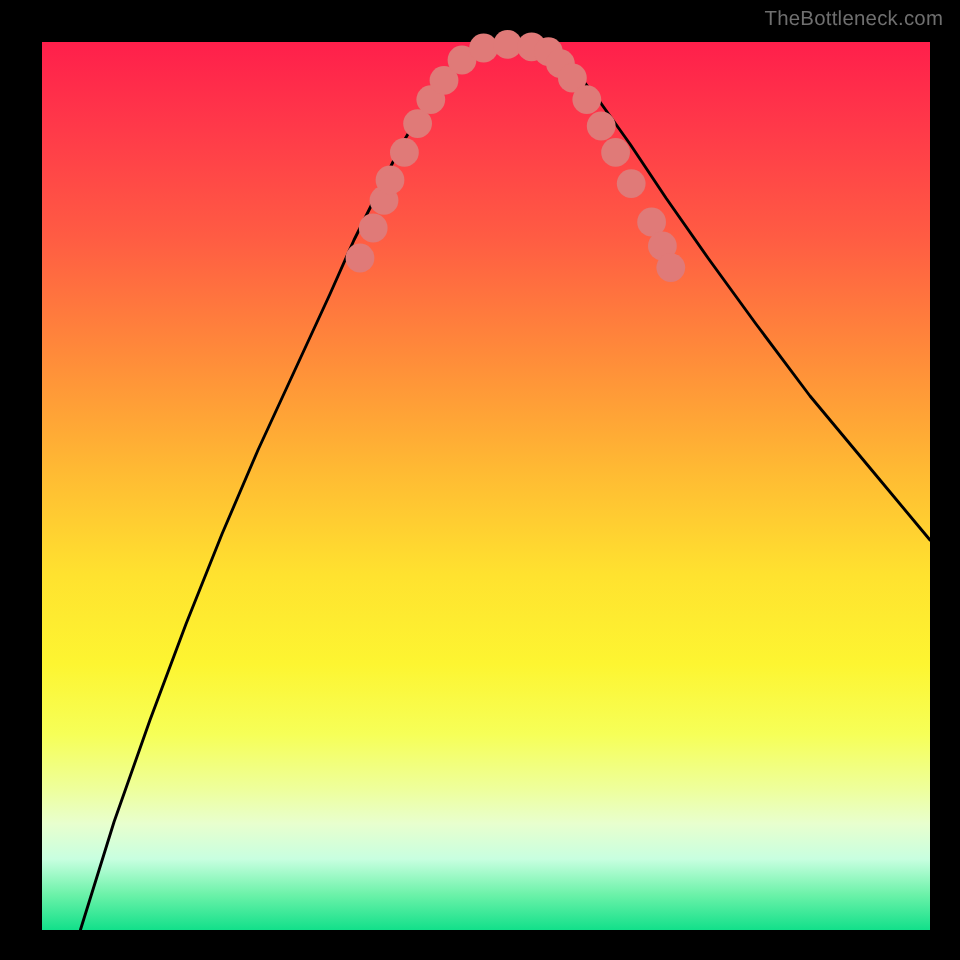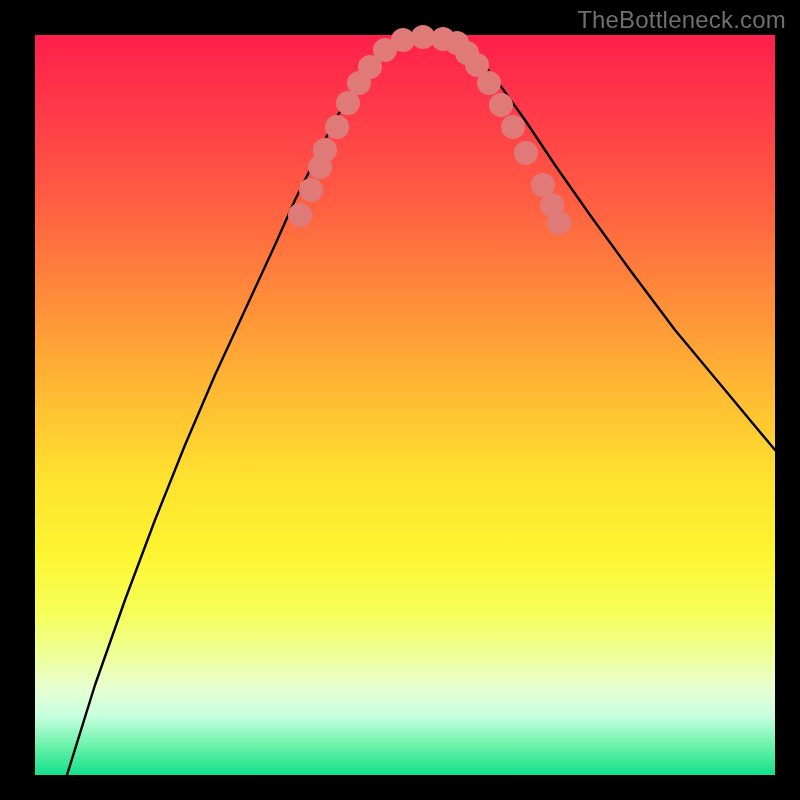--- a/index.html
+++ b/index.html
@@ -40,21 +40,21 @@
       #c8ffe0 92%,
       #6cf2a9 96%,
       #12e08a 100%
     );
   }
   .watermark {
     position: absolute;
     top: 6px;
     right: 14px;
     color: #6f6f6f;
-    font-size: 24px;
+    font-size: 17px;
     letter-spacing: 0.2px;
     user-select: none;
   }
   svg.curve {
     position: absolute;
     left: 0;
     top: 0;
     width: 740px;
     height: 740px;
     overflow: visible;

